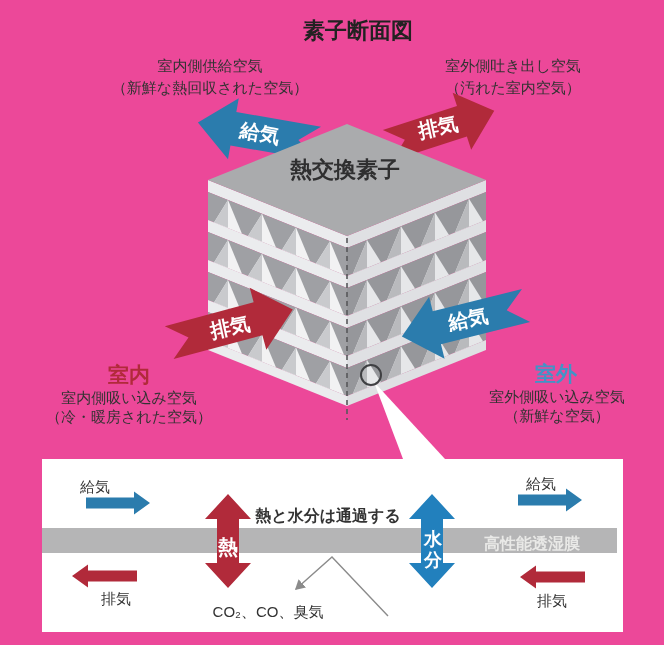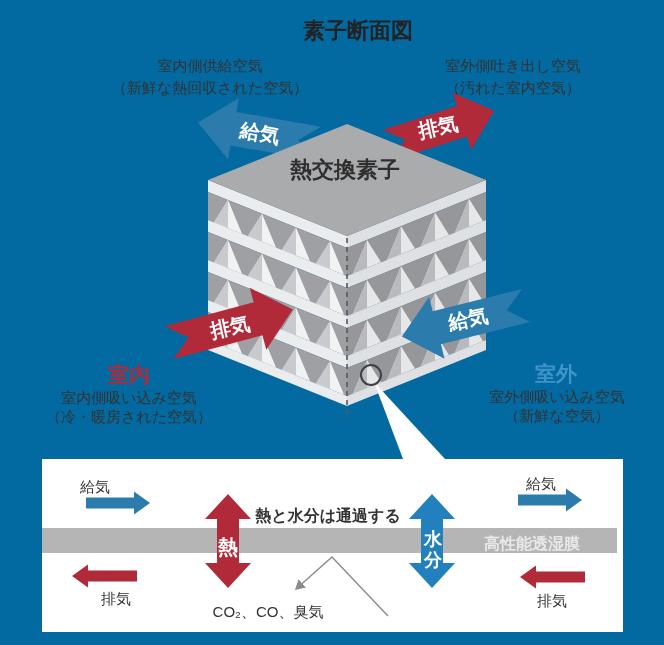--- a/index.html
+++ b/index.html
@@ -1,17 +1,17 @@
 <!DOCTYPE html>
 <html><head>
 <meta charset="utf-8">
 <style>
   html,body{margin:0;padding:0;}
   body{background:#eef0f2;}
-  .stage{position:relative;width:664px;height:645px;background:#0369a1;overflow:hidden;}
+  .stage{position:relative;width:664px;height:645px;background:#ec4899;overflow:hidden;}
   svg{display:block;}
   .t{font-family:"Liberation Sans","DejaVu Sans",sans-serif;fill:#333333;}
   .tc{text-anchor:middle;}
   .b{font-weight:bold;}
   .s15{font-size:15px;}
   .s16{font-size:16px;}
   .s18{font-size:18px;}
   .s20{font-size:20px;}
   .s21{font-size:21px;}
   .s22{font-size:22px;}

